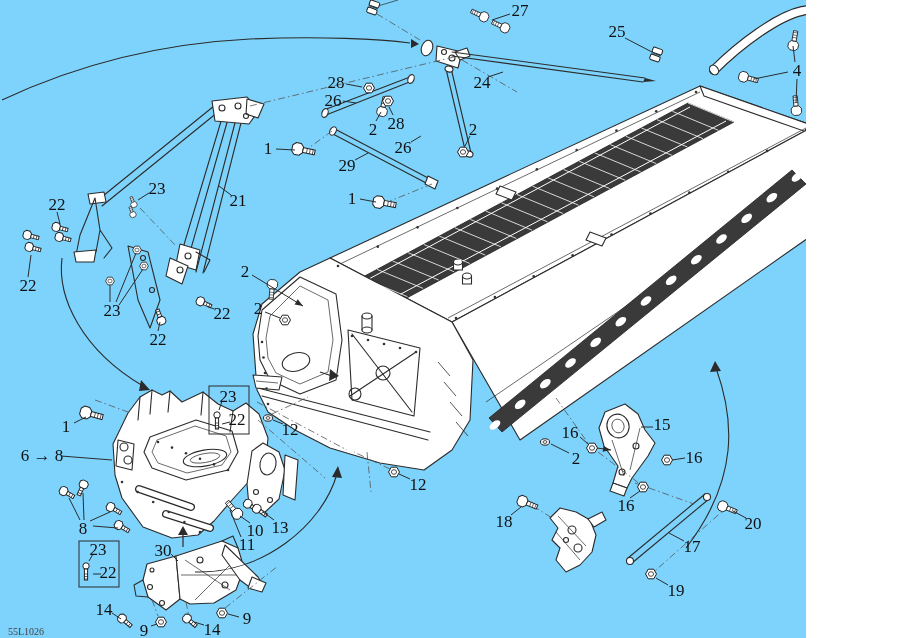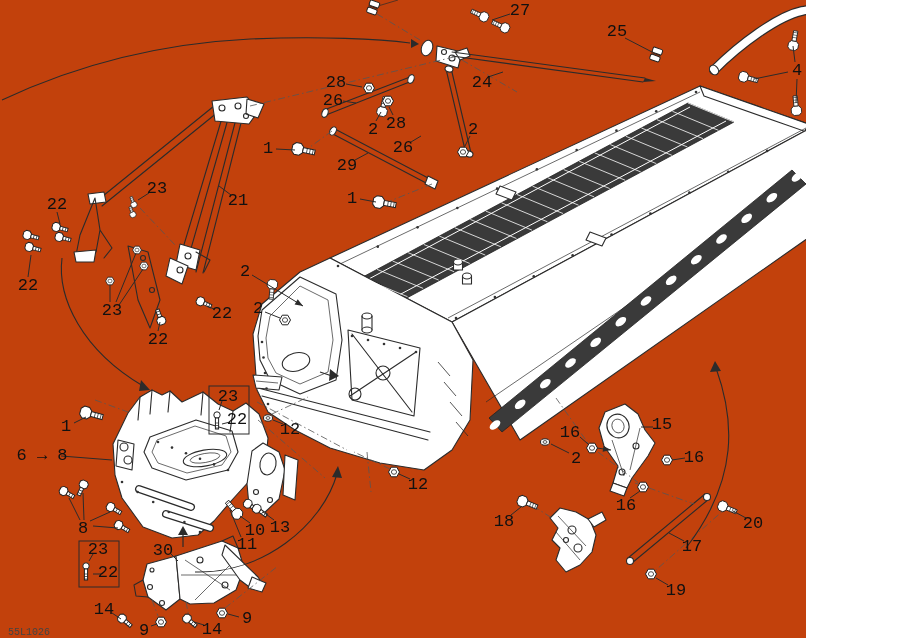--- a/index.html
+++ b/index.html
@@ -1,17 +1,17 @@
 <!DOCTYPE html>
 <html><head>
 <meta charset="utf-8">
 <style>
   html,body{margin:0;padding:0;background:#fff;}
-  .canvas-wrap{position:relative;width:806px;height:638px;background:#c2410c;overflow:hidden;
-    font-family:Liberation Mono, monospace;}
+  .canvas-wrap{position:relative;width:806px;height:638px;background:#7dd3fc;overflow:hidden;
+    font-family:Liberation Serif, serif;}
   svg{display:block;}
   .part-line{stroke:#2b2b2b;stroke-width:1.1;fill:none;stroke-linejoin:round;stroke-linecap:round;}
   .part-fill{stroke:#2b2b2b;stroke-width:1.1;fill:#ffffff;stroke-linejoin:round;}
   .dark-fill{stroke:#222;stroke-width:0.8;fill:#3a3a3a;}
   .thin{stroke:#2b2b2b;stroke-width:0.7;fill:none;}
   text{user-select:none;}
 </style>
 </head>
 <body>
 

